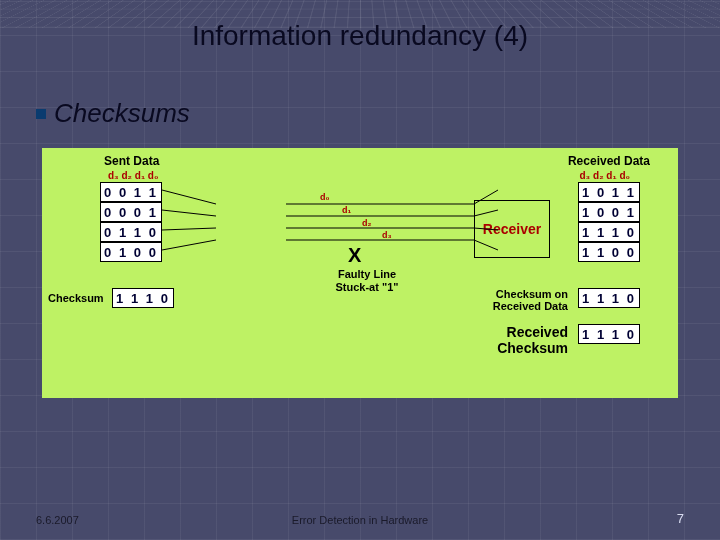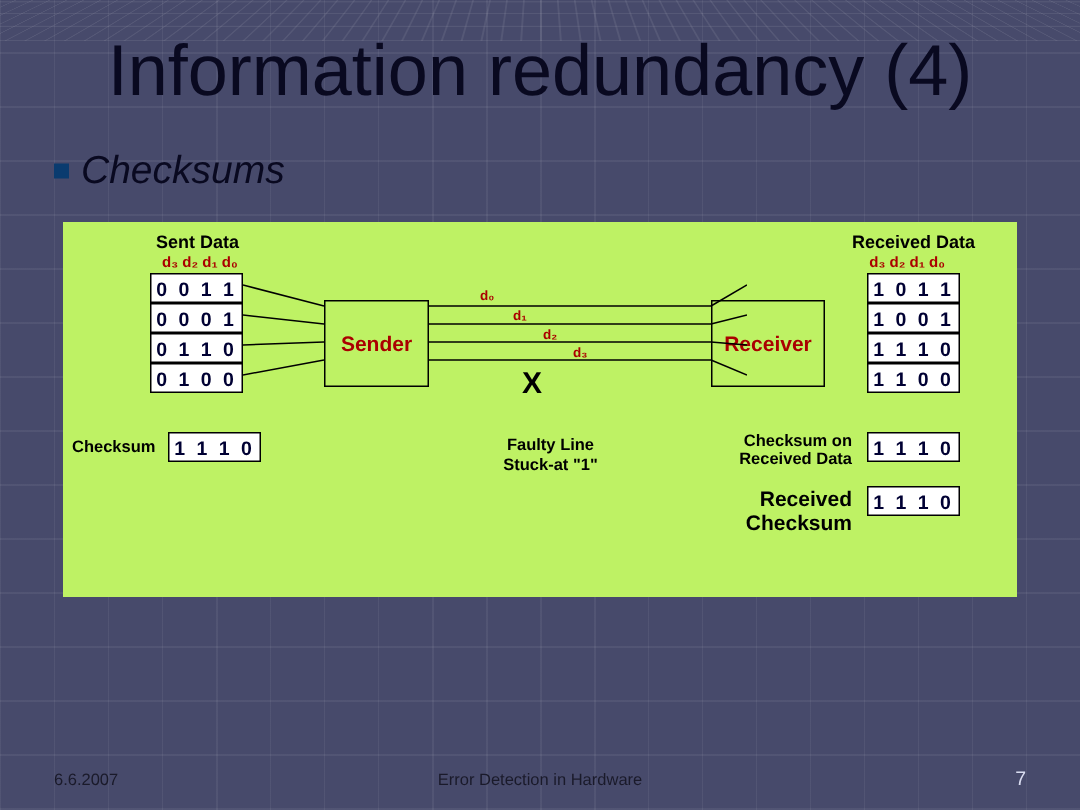--- a/index.html
+++ b/index.html
@@ -22,21 +22,21 @@
       repeating-linear-gradient(0deg, rgba(255,255,255,0.12) 0 1px, transparent 1px 10px),
       repeating-linear-gradient(90deg, rgba(255,255,255,0.12) 0 1px, transparent 1px 10px);
     transform: perspective(200px) rotateX(55deg);
     transform-origin: top center;
     pointer-events: none;
     opacity: 0.6;
   }
   .title {
     position: absolute; top: 20px; left: 0; right: 0;
     text-align: center; color: #090920;
-    font-size: 48px; font-weight: 400;
+    font-size: 28px; font-weight: 400;
   }
   .bullet-row {
     position: absolute; top: 98px; left: 36px;
     display: flex; align-items: center; gap: 8px;
     color: #090920; font-size: 26px; font-style: italic;
   }
   .sqbullet { width: 10px; height: 10px; background: #0a3b6f; display: inline-block; }
   .diagram {
     position: absolute; top: 148px; left: 42px;
     width: 636px; height: 250px; background: #bef264;
@@ -63,21 +63,21 @@
   .recv-checksum-label2 { top: 176px; right: 110px; font-size: 14px; font-weight: bold; color: #000; text-align: right; width: 120px; }
   .recv-checksum-cell2 { top: 176px; right: 38px; }
   .sender-box { top: 52px; left: 174px; border: 1px solid #000; width: 70px; height: 58px;
     display: flex; align-items: center; justify-content: center; font-size: 14px; font-weight: bold; color: #a00; }
   .receiver-box { top: 52px; right: 128px; border: 1px solid #000; width: 76px; height: 58px;
     display: flex; align-items: center; justify-content: center; font-size: 14px; font-weight: bold; color: #a00; }
   .bus { stroke: #000; stroke-width: 1; }
   .bus-svg { top: 34px; left: 120px; width: 336px; height: 96px; }
   .dlabel { font-size: 9px; font-weight: bold; fill: #a00; }
   .bigx { font-size: 20px; font-weight: bold; fill: #000; }
-  .fault-label { top: 120px; left: 280px; font-size: 11px; font-weight: bold; color: #000; text-align: center; width: 90px; line-height: 1.2; margin-top: 23px; }
+  .fault-label { top: 120px; left: 280px; font-size: 11px; font-weight: bold; color: #000; text-align: center; width: 90px; line-height: 1.2; }
   .footer-date { position: absolute; bottom: 14px; left: 36px; color: #1a1a2a; font-size: 11px; }
   .footer-title { position: absolute; bottom: 14px; left: 0; right: 0; text-align: center; color: #1a1a2a; font-size: 11px; }
   .footer-page { position: absolute; bottom: 14px; right: 36px; color: #d9dcf0; font-size: 13px; }
 </style>
 </head>
 <body>
 
 <div class="slide">
   <div class="grid-overlay"></div>
   <div class="grid-top"></div>
@@ -113,21 +113,20 @@
     <div class="dg cell checksum-left-cell">1 1 1 0</div>
 
     <div class="dg recv-checksum-label1" style="white-space:pre-line;">Checksum on
 Received Data</div>
     <div class="dg cell recv-checksum-cell1">1 1 1 0</div>
 
     <div class="dg recv-checksum-label2" style="white-space:pre-line;">Received
 Checksum</div>
     <div class="dg cell recv-checksum-cell2">1 1 1 0</div>
 
-    <div class="dg sender-box">Sender</div>
     <div class="dg receiver-box">Receiver</div>
 
     <svg class="dg bus-svg">
       <line class="bus" x1="0" y1="8" x2="54" y2="22"></line>
         <line class="bus" x1="124" y1="22" x2="312" y2="22"></line>
         <line class="bus" x1="312" y1="22" x2="336" y2="8"></line>
       <line class="bus" x1="0" y1="28" x2="54" y2="34"></line>
         <line class="bus" x1="124" y1="34" x2="312" y2="34"></line>
         <line class="bus" x1="312" y1="34" x2="336" y2="28"></line>
       <line class="bus" x1="0" y1="48" x2="54" y2="46"></line>

